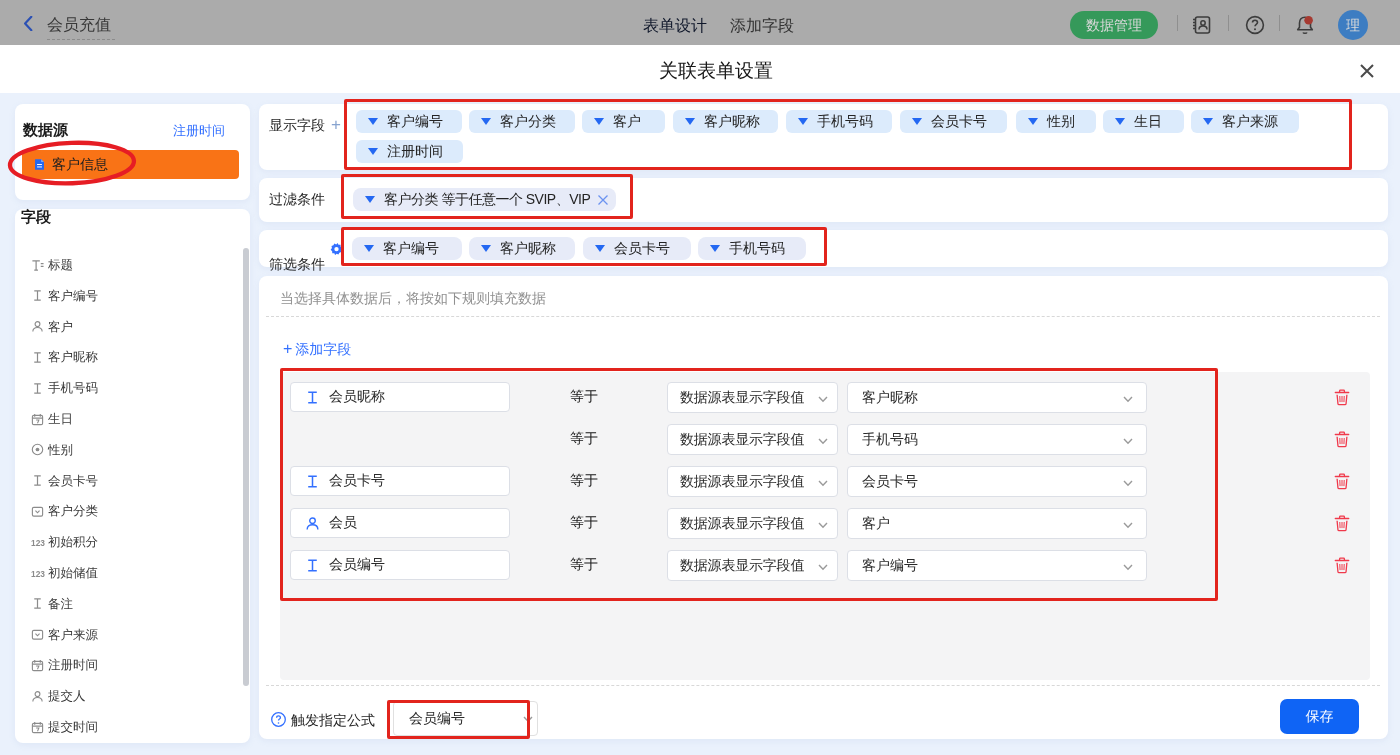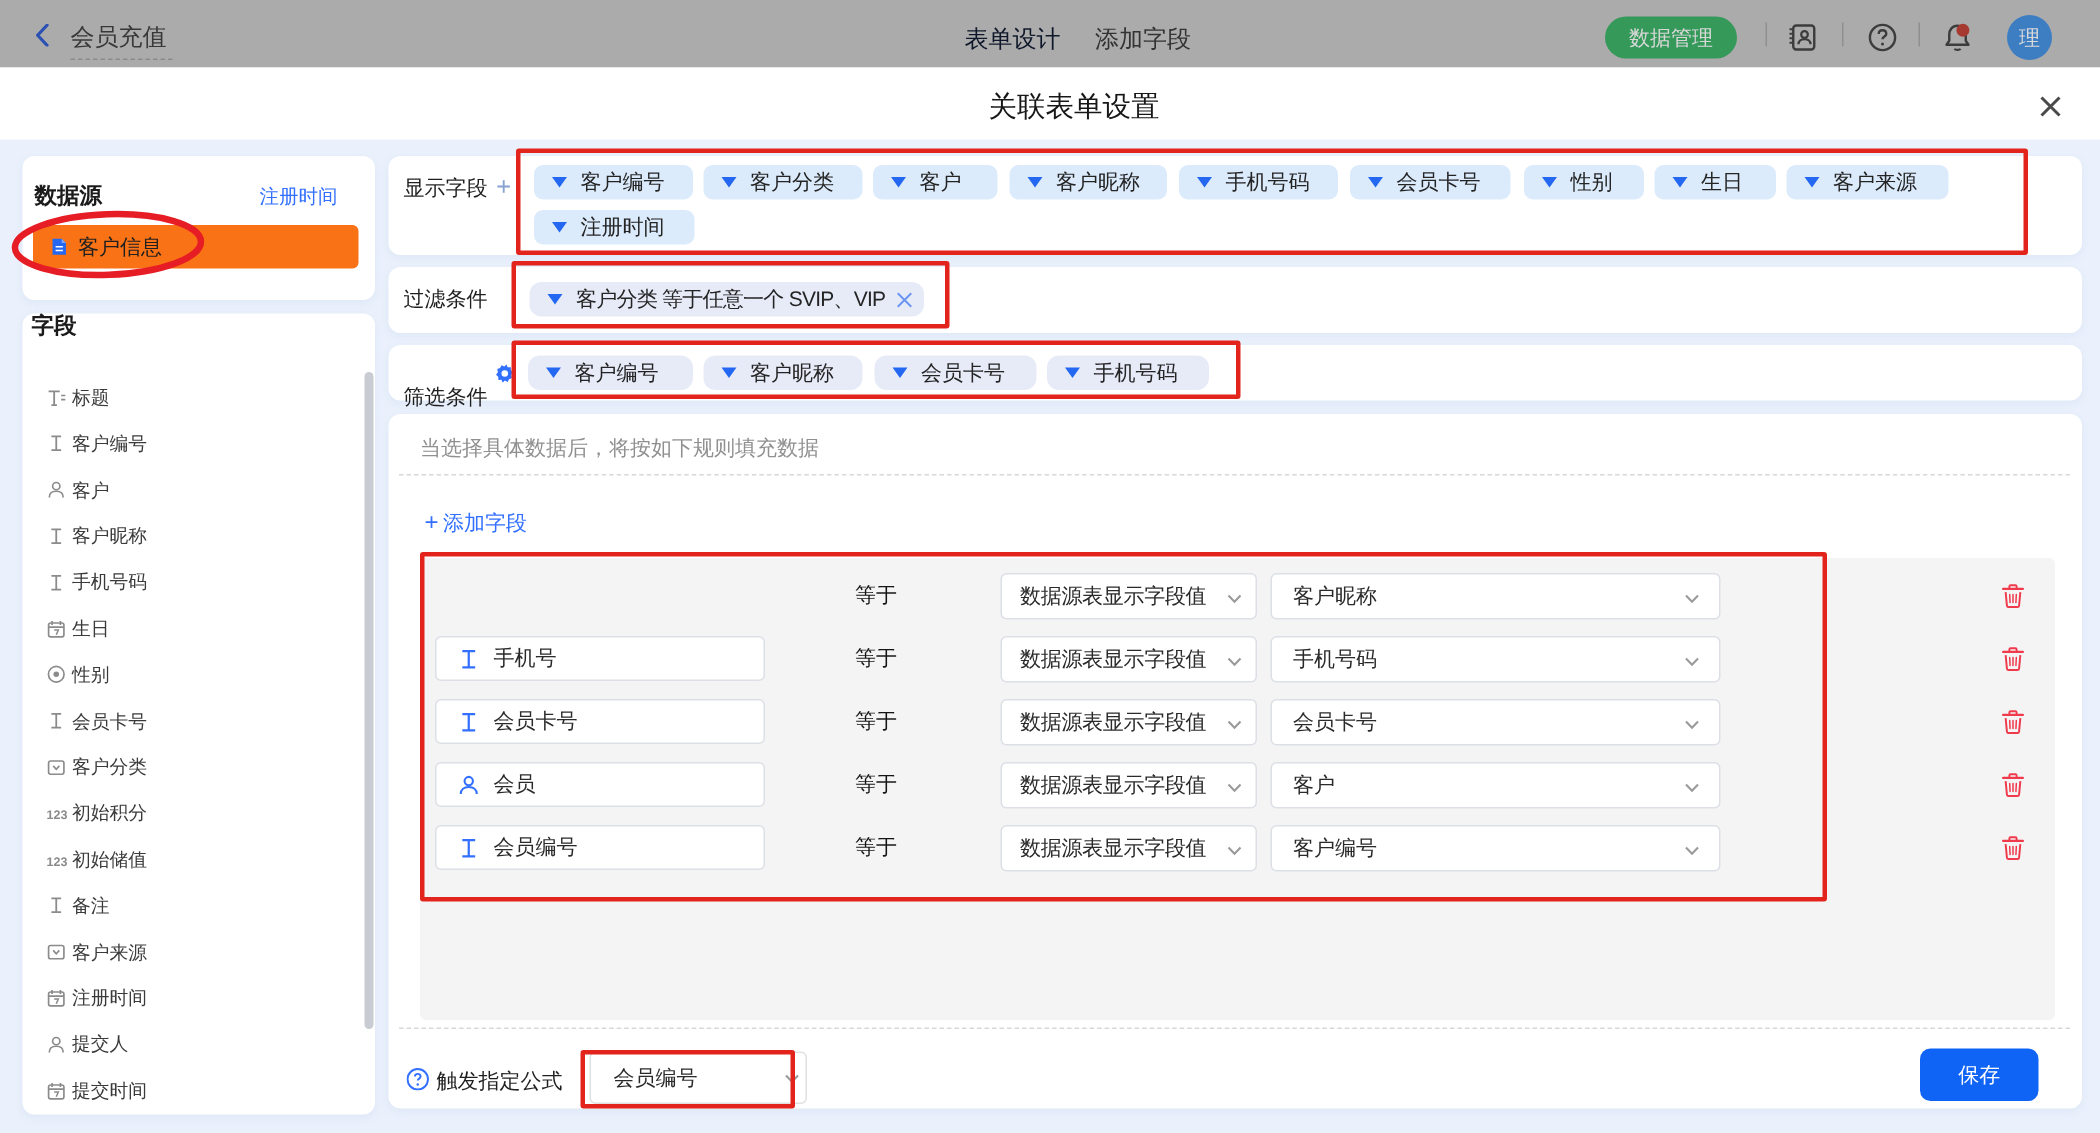--- a/index.html
+++ b/index.html
@@ -280,20 +280,26 @@
     <div class="chip lav" style="left:583px; top:237px; width:108px;"><i class="tri"></i>会员卡号</div>
     <div class="chip lav" style="left:698px; top:237px; width:108px;"><i class="tri"></i>手机号码</div>
   </div>
 
 <div class="mlabel" style="left:280px; top:290px; color:#909090;">当选择具体数据后，将按如下规则填充数据</div>
 <div class="dash1"></div>
 <div class="mlabel" style="left:283px; top:340px; color:#3370ff;"><span style="font-size:16px; margin-right:3px;">+</span>添加字段</div>
 <div class="grayarea"></div>
 <div id="rulerows">
     <div class="rrow" style="top:382px">
+    <div class="rinput">
+        <svg style="position:absolute;left:14px;top:7px;" width="15" height="15" viewBox="0 0 14 14">
+          <path d="M3 2 h8 M7 2 v10 M3 12 h8" stroke="#3370ff" stroke-width="1.4" fill="none"></path>
+        </svg>
+        <span>会员昵称</span>
+      </div>
     <div class="req">等于</div>
     <div class="rsel1">
         <span>数据源表显示字段值</span>
         <svg class="chev" style="left:149px; top:10px;" viewBox="0 0 12 12">
           <path d="M2 4 L6 8.2 L10 4" fill="none" stroke="#9a9a9a" stroke-width="1.4"></path>
         </svg>
       </div>
     <div class="rsel2">
         <span>客户昵称</span>
         <svg class="chev" style="left:274px; top:10px;" viewBox="0 0 12 12">
@@ -301,26 +307,20 @@
         </svg>
       </div>
     <svg class="trash" viewBox="0 0 16 17">
         <path d="M5.6 3.2 V2 a0.8 0.8 0 0 1 0.8 -0.8 h3.2 a0.8 0.8 0 0 1 0.8 0.8 v1.2" fill="none" stroke="#f0394b" stroke-width="1.3" stroke-linecap="round"></path>
         <path d="M1.4 3.6 h13.2" fill="none" stroke="#f0394b" stroke-width="1.5" stroke-linecap="round"></path>
         <path d="M3.1 5.8 l0.85 8.9 a1.1 1.1 0 0 0 1.1 1 h5.9 a1.1 1.1 0 0 0 1.1 -1 l0.85 -8.9" fill="none" stroke="#f0394b" stroke-width="1.3"></path>
         <path d="M5.8 7.4 l0.25 5.3 M8 7.4 v5.3 M10.2 7.4 l-0.25 5.3" fill="none" stroke="#f0394b" stroke-width="1" stroke-linecap="round"></path>
       </svg>
   </div>
     <div class="rrow" style="top:424px">
-    <div class="rinput">
-        <svg style="position:absolute;left:14px;top:7px;" width="15" height="15" viewBox="0 0 14 14">
-          <path d="M3 2 h8 M7 2 v10 M3 12 h8" stroke="#3370ff" stroke-width="1.4" fill="none"></path>
-        </svg>
-        <span>手机号</span>
-      </div>
     <div class="req">等于</div>
     <div class="rsel1">
         <span>数据源表显示字段值</span>
         <svg class="chev" style="left:149px; top:10px;" viewBox="0 0 12 12">
           <path d="M2 4 L6 8.2 L10 4" fill="none" stroke="#9a9a9a" stroke-width="1.4"></path>
         </svg>
       </div>
     <div class="rsel2">
         <span>手机号码</span>
         <svg class="chev" style="left:274px; top:10px;" viewBox="0 0 12 12">

